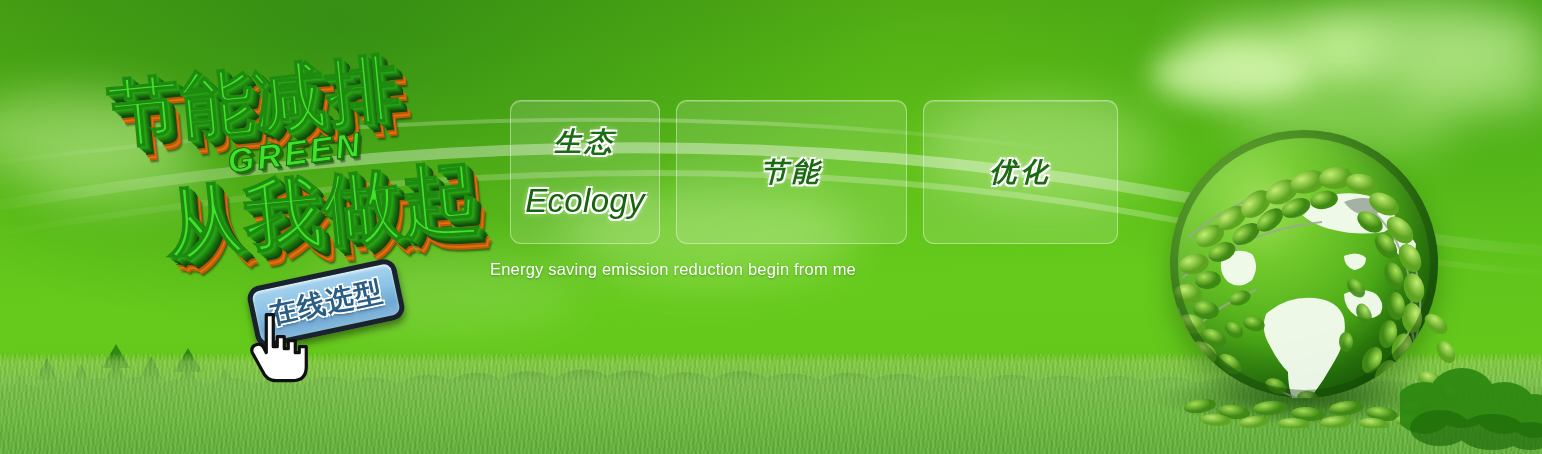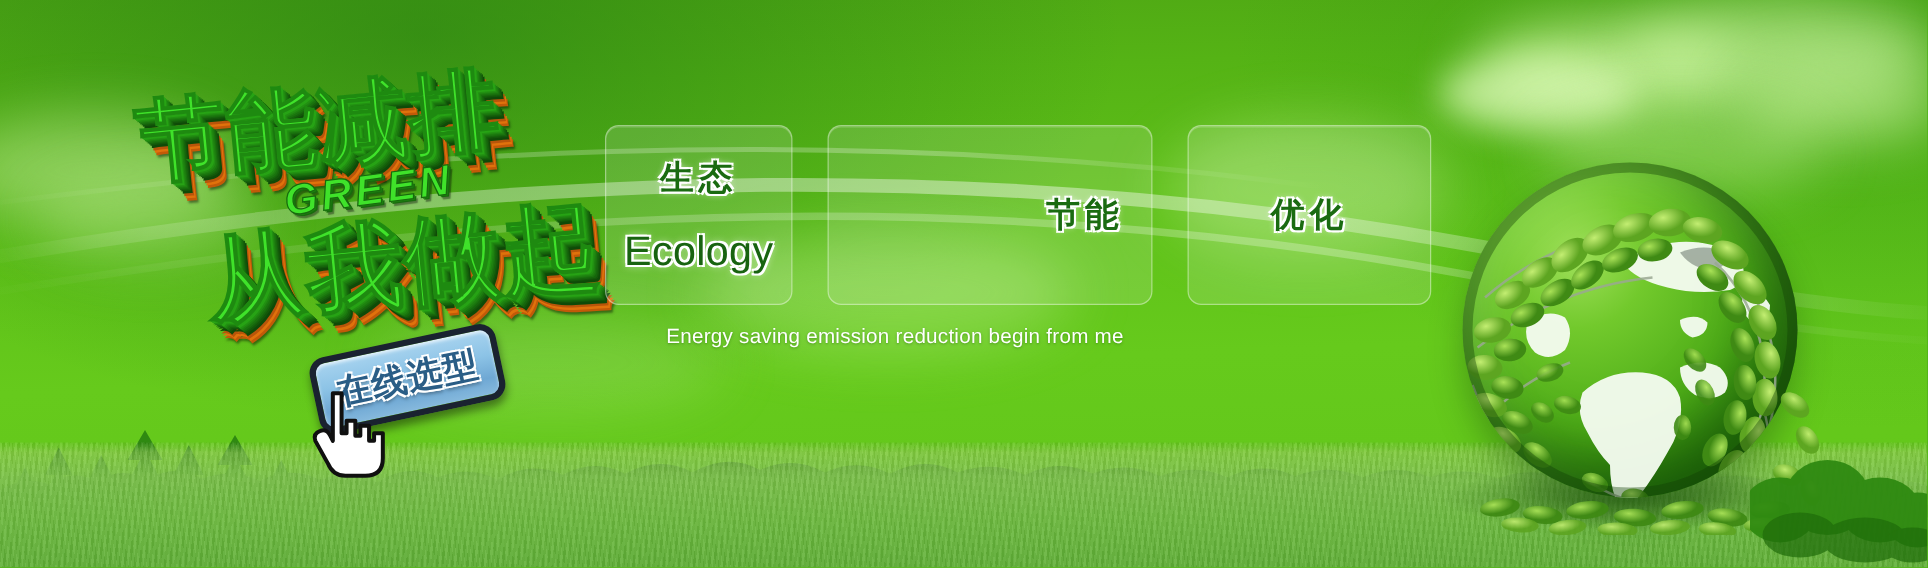--- a/index.html
+++ b/index.html
@@ -121,23 +121,24 @@
   }
   .cursor-hand {
     position:absolute; left:-12px; top:26px;
     width:66px; height:78px;
     transform:rotate(12deg);
     pointer-events:none;
   }
 
   
   .features {
-    position:absolute; left:484px; top:100px;
-    display:flex; align-items:stretch; gap:28px;
+    position:absolute; left:510px; top:100px;
+    display:flex; align-items:stretch; gap:16px;
     height:144px;
+    font-style:italic;
   }
   .fbox {
     position:relative;
     display:flex; flex-direction:column;
     align-items:center; justify-content:center;
     gap:22px;
     padding:0 22px;
     border-radius:11px;
     background:rgba(255,255,255,.13);
     border:1px solid rgba(255,255,255,.40);
@@ -156,25 +157,25 @@
   .fbox-en {
     font-size:33px; font-weight:normal; letter-spacing:.3px;
     color:#186310;
     text-shadow:
       -1.7px -1.7px 0 #fff, 1.7px -1.7px 0 #fff,
       -1.7px 1.7px 0 #fff, 1.7px 1.7px 0 #fff,
       0 0 7px rgba(255,255,255,.85);
     white-space:nowrap;
   }
   .fbox.b1 { width:150px; }
-  .fbox.b2 { width:260px;align-items:flex-end; }
+  .fbox.b2 { width:231px; }
   .fbox.b3 { width:195px; }
 
   .tagline {
-    position:absolute; left:533px; top:260px;
+    position:absolute; left:490px; top:260px;
     font-size:16.5px; letter-spacing:.2px;
     color:#ffffff;
     text-shadow:0 1px 2px rgba(30,90,10,.45);
     white-space:nowrap;
     pointer-events:none;
   }
 
   
   .globe-wrap {
     position:absolute; left:1148px; top:118px;

